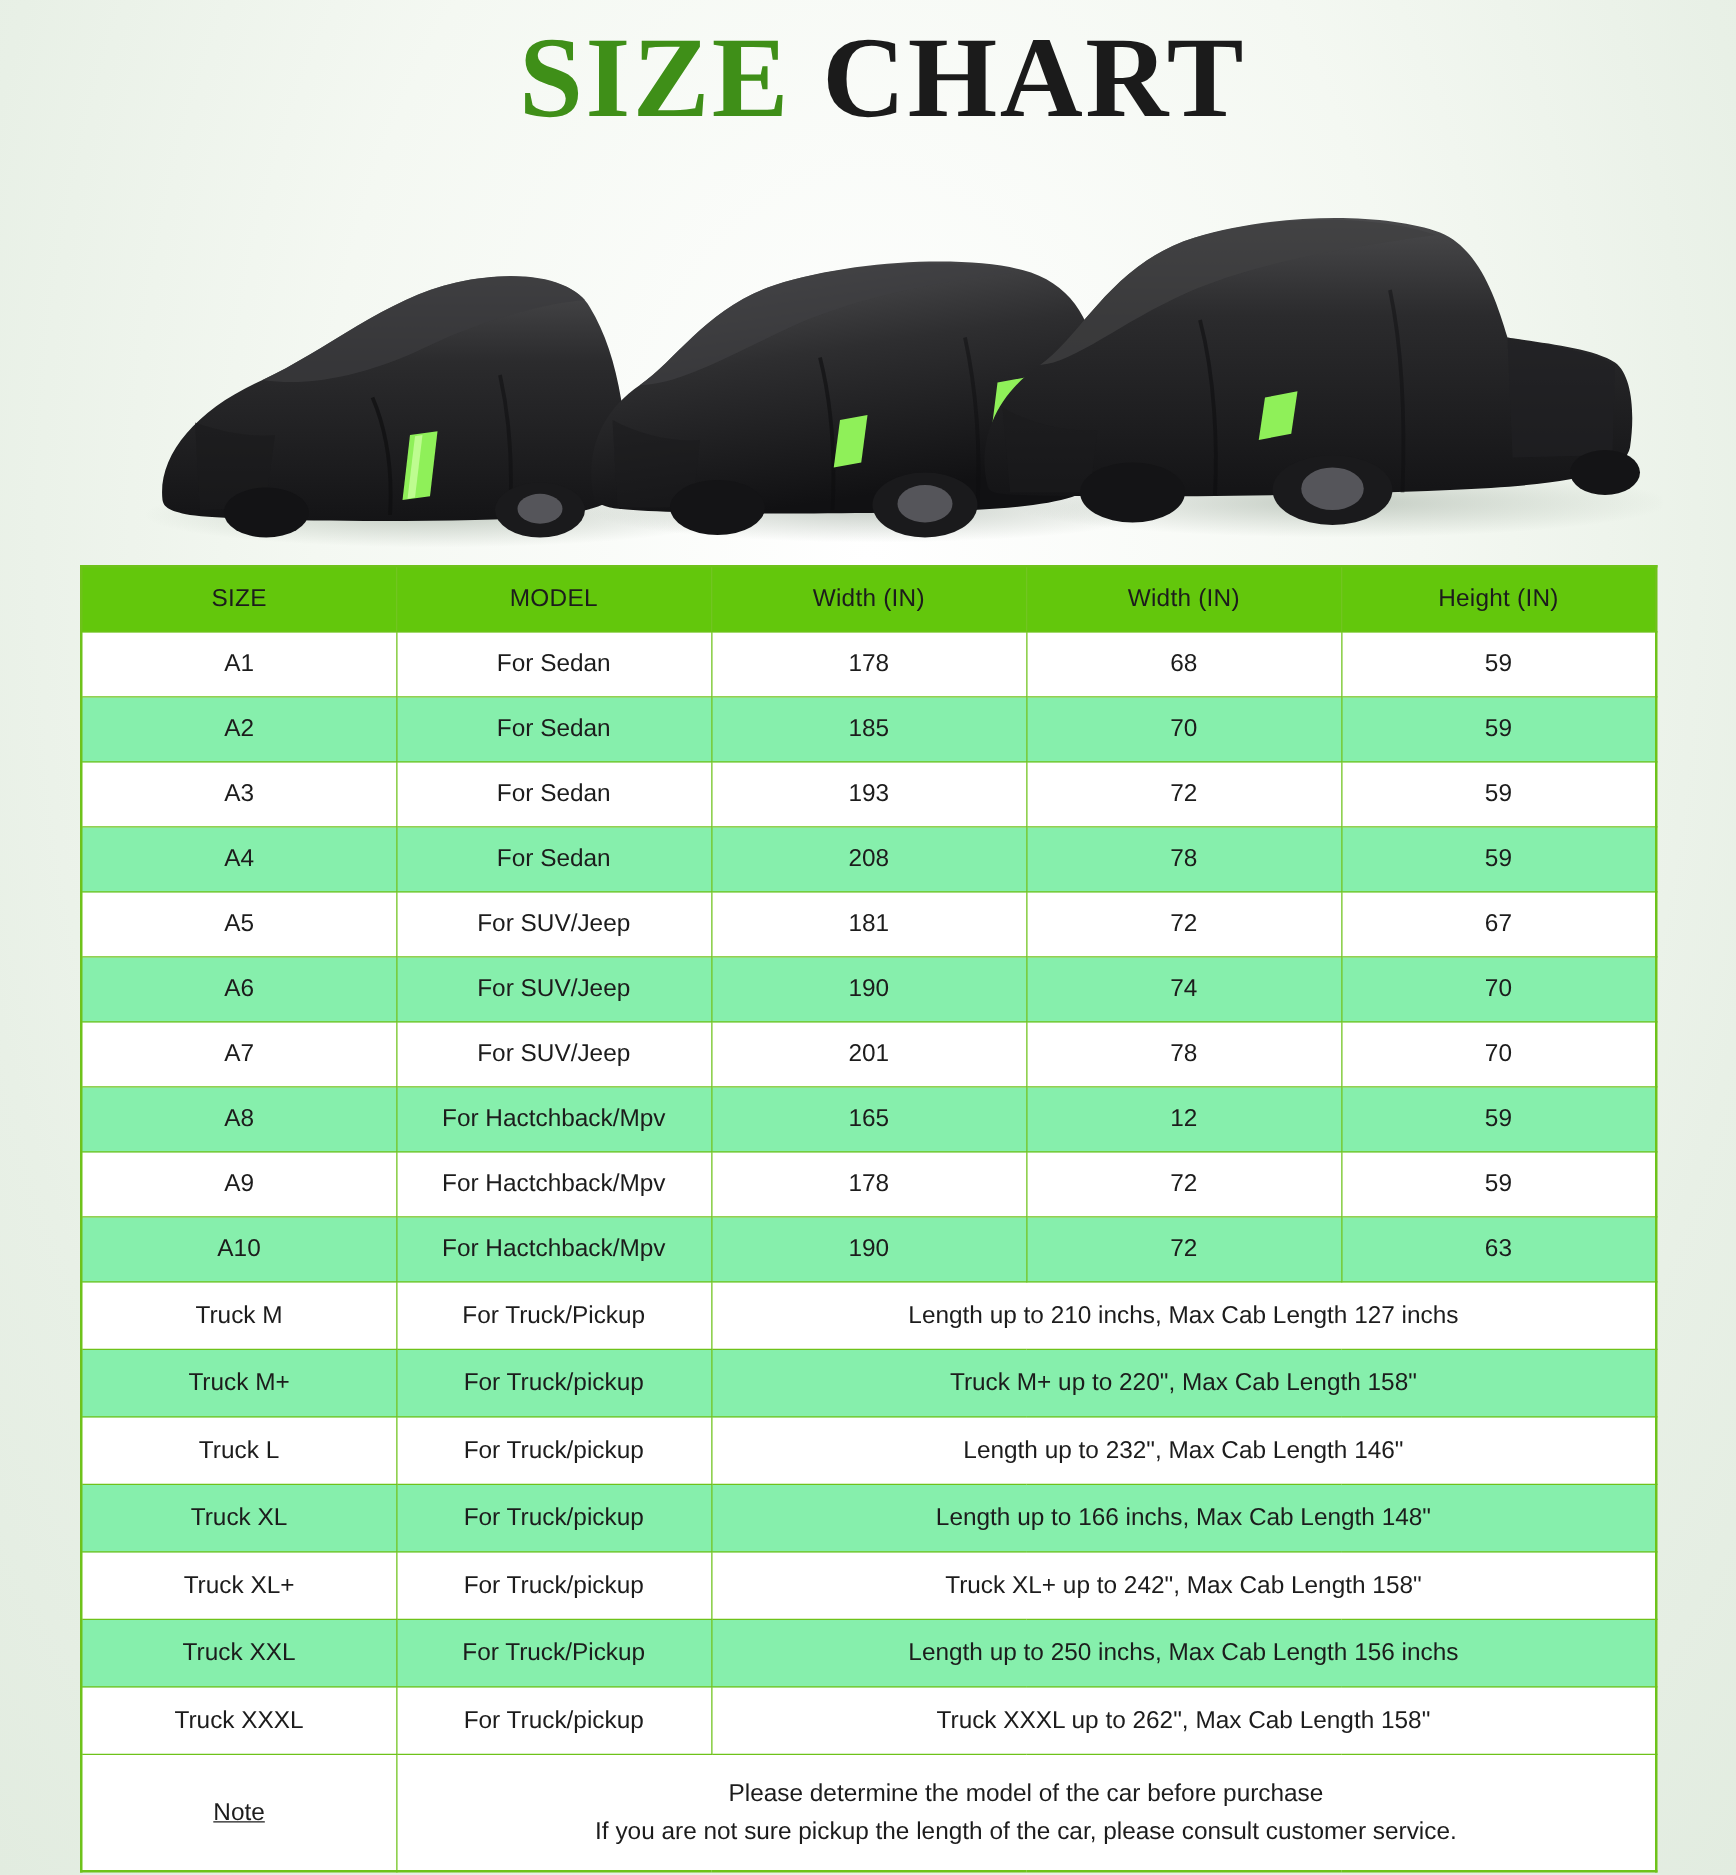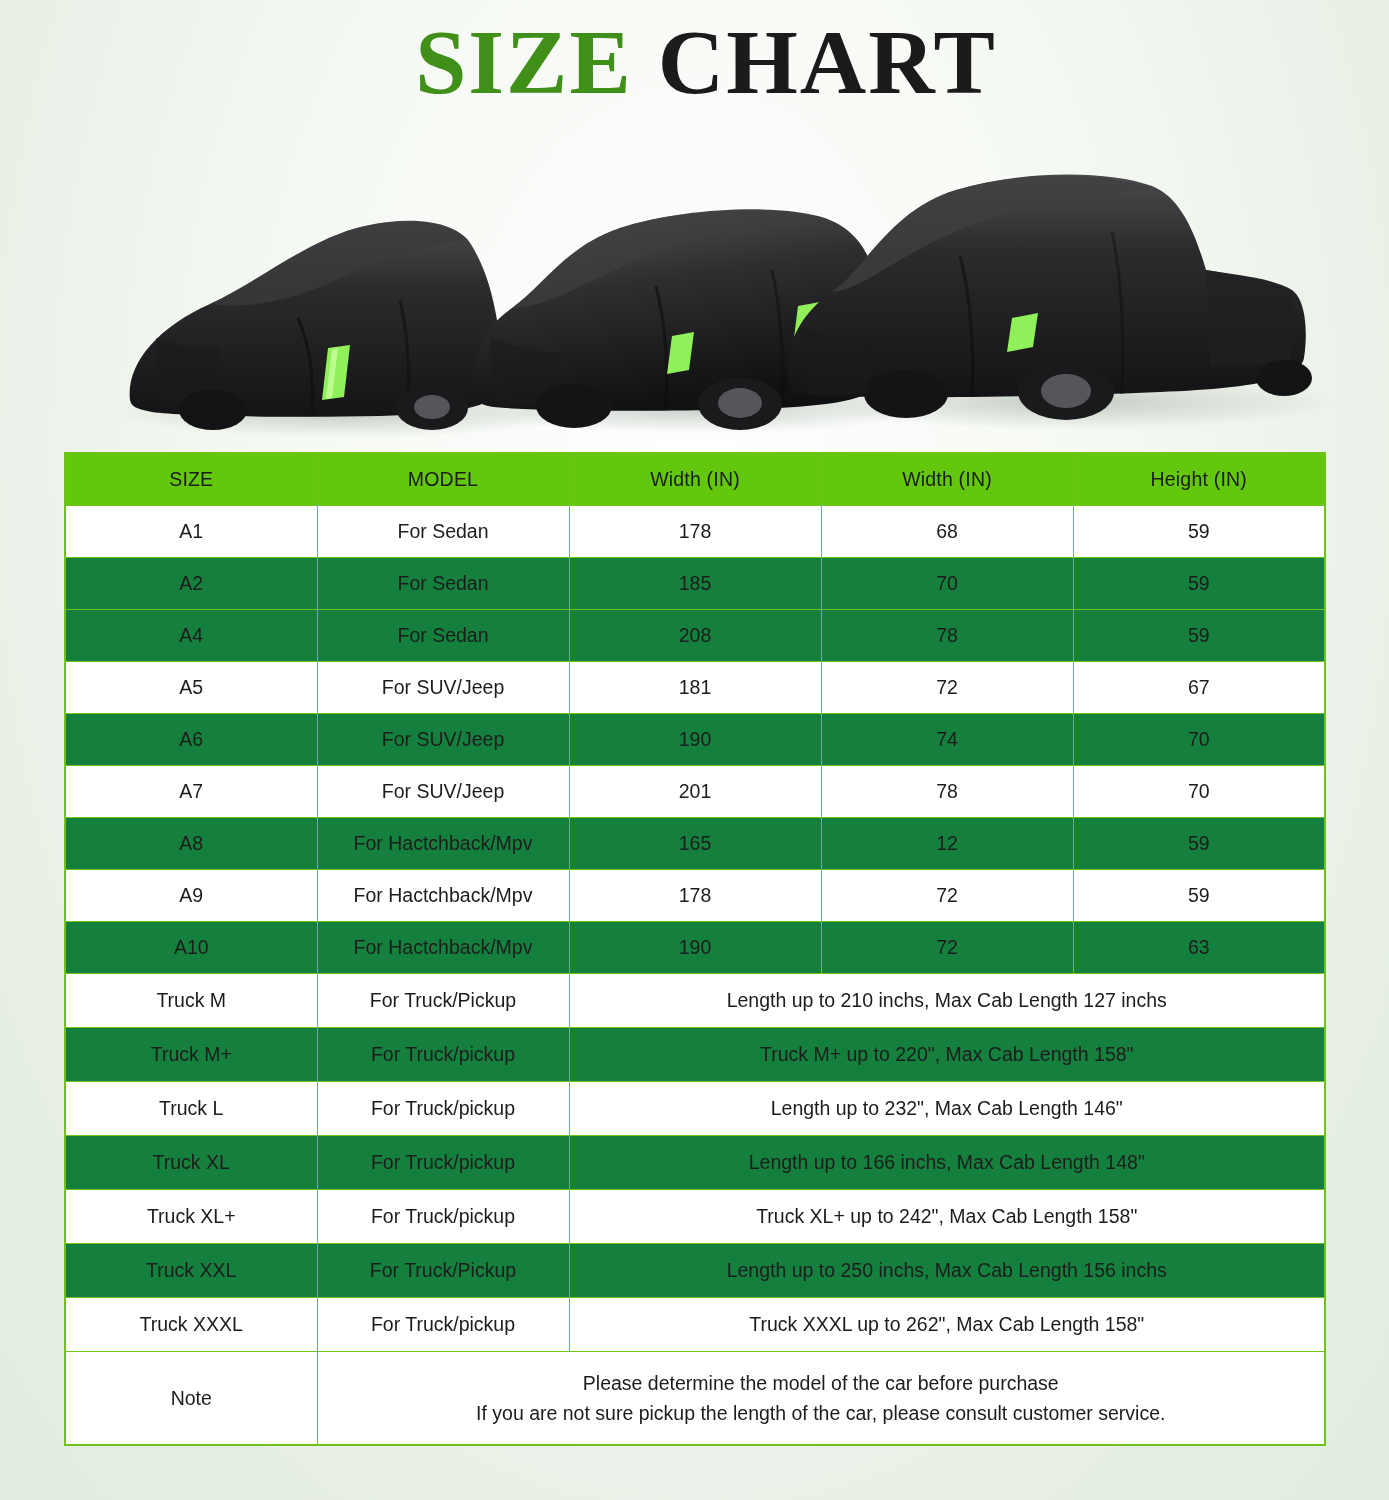--- a/index.html
+++ b/index.html
@@ -73,32 +73,33 @@
   }
   thead th {
     background: #63c70c;
     color: #ffffff;
     font-size: 24px;
     font-weight: bold;
     height: 62px;
     letter-spacing: 0.2px;
   }
   tbody tr.alt td {
-    background: #15803d;
+    background: #86efac;
   }
   tbody tr td {
     background: #ffffff;
   }
   td.size-col { width: 152px; font-size: 20px; }
   td.model-col { width: 278px; }
   td.num-col { width: 277px; }
   td.span-col { font-size: 21px; }
   td.note-label {
     font-size: 28px;
     font-weight: normal;
+    text-decoration: underline;
   }
   td.note-text {
     font-size: 21px;
     line-height: 1.55;
     padding: 10px 6px;
   }
   tr.note-row td { height: 92px; }
   tr.truck-row td { height: 53px; }
 </style>
 </head>
@@ -214,20 +215,27 @@
       </tr>
 
       <tr class="alt">
         <td class="size-col">A2</td>
         <td class="model-col">For Sedan</td>
         <td class="num-col">185</td>
         <td class="num-col">70</td>
         <td class="num-col">59</td>
       </tr>
 
+      <tr>
+        <td class="size-col">A3</td>
+        <td class="model-col">For Sedan</td>
+        <td class="num-col">193</td>
+        <td class="num-col">72</td>
+        <td class="num-col">59</td>
+      </tr>
 
       <tr class="alt">
         <td class="size-col">A4</td>
         <td class="model-col">For Sedan</td>
         <td class="num-col">208</td>
         <td class="num-col">78</td>
         <td class="num-col">59</td>
       </tr>
 
       <tr>

